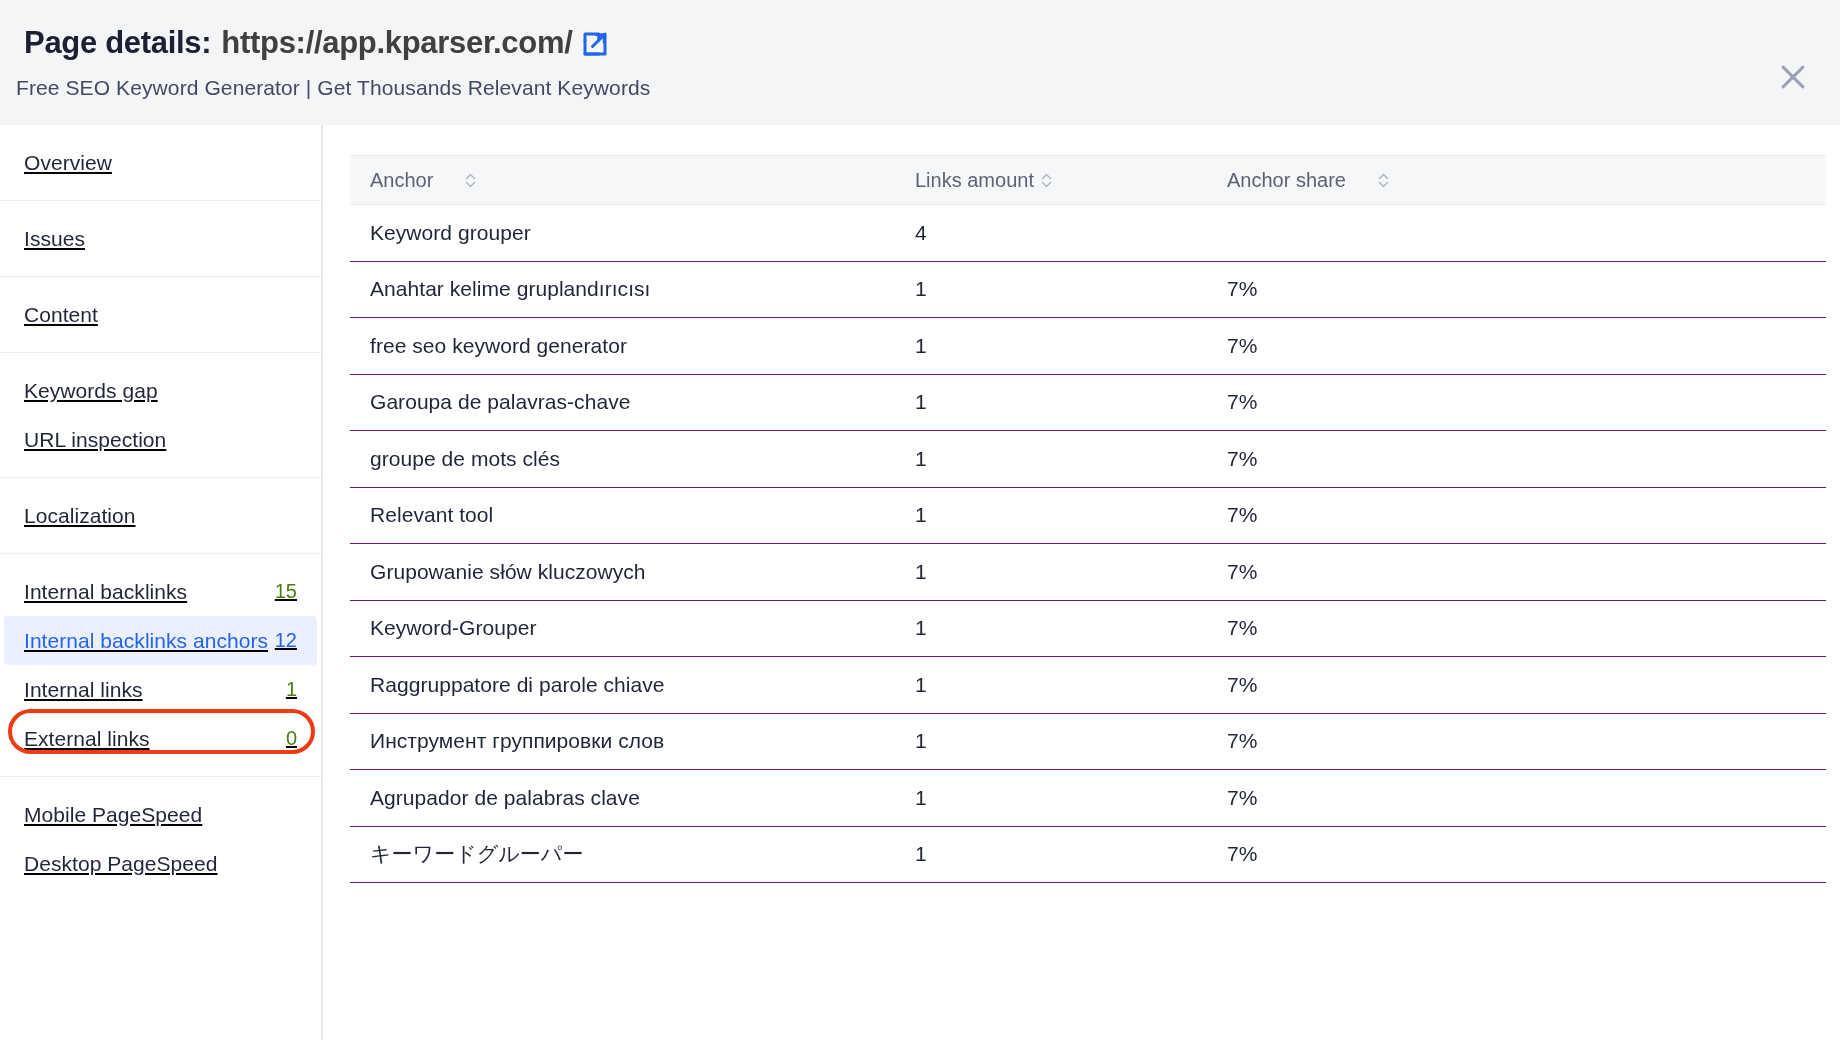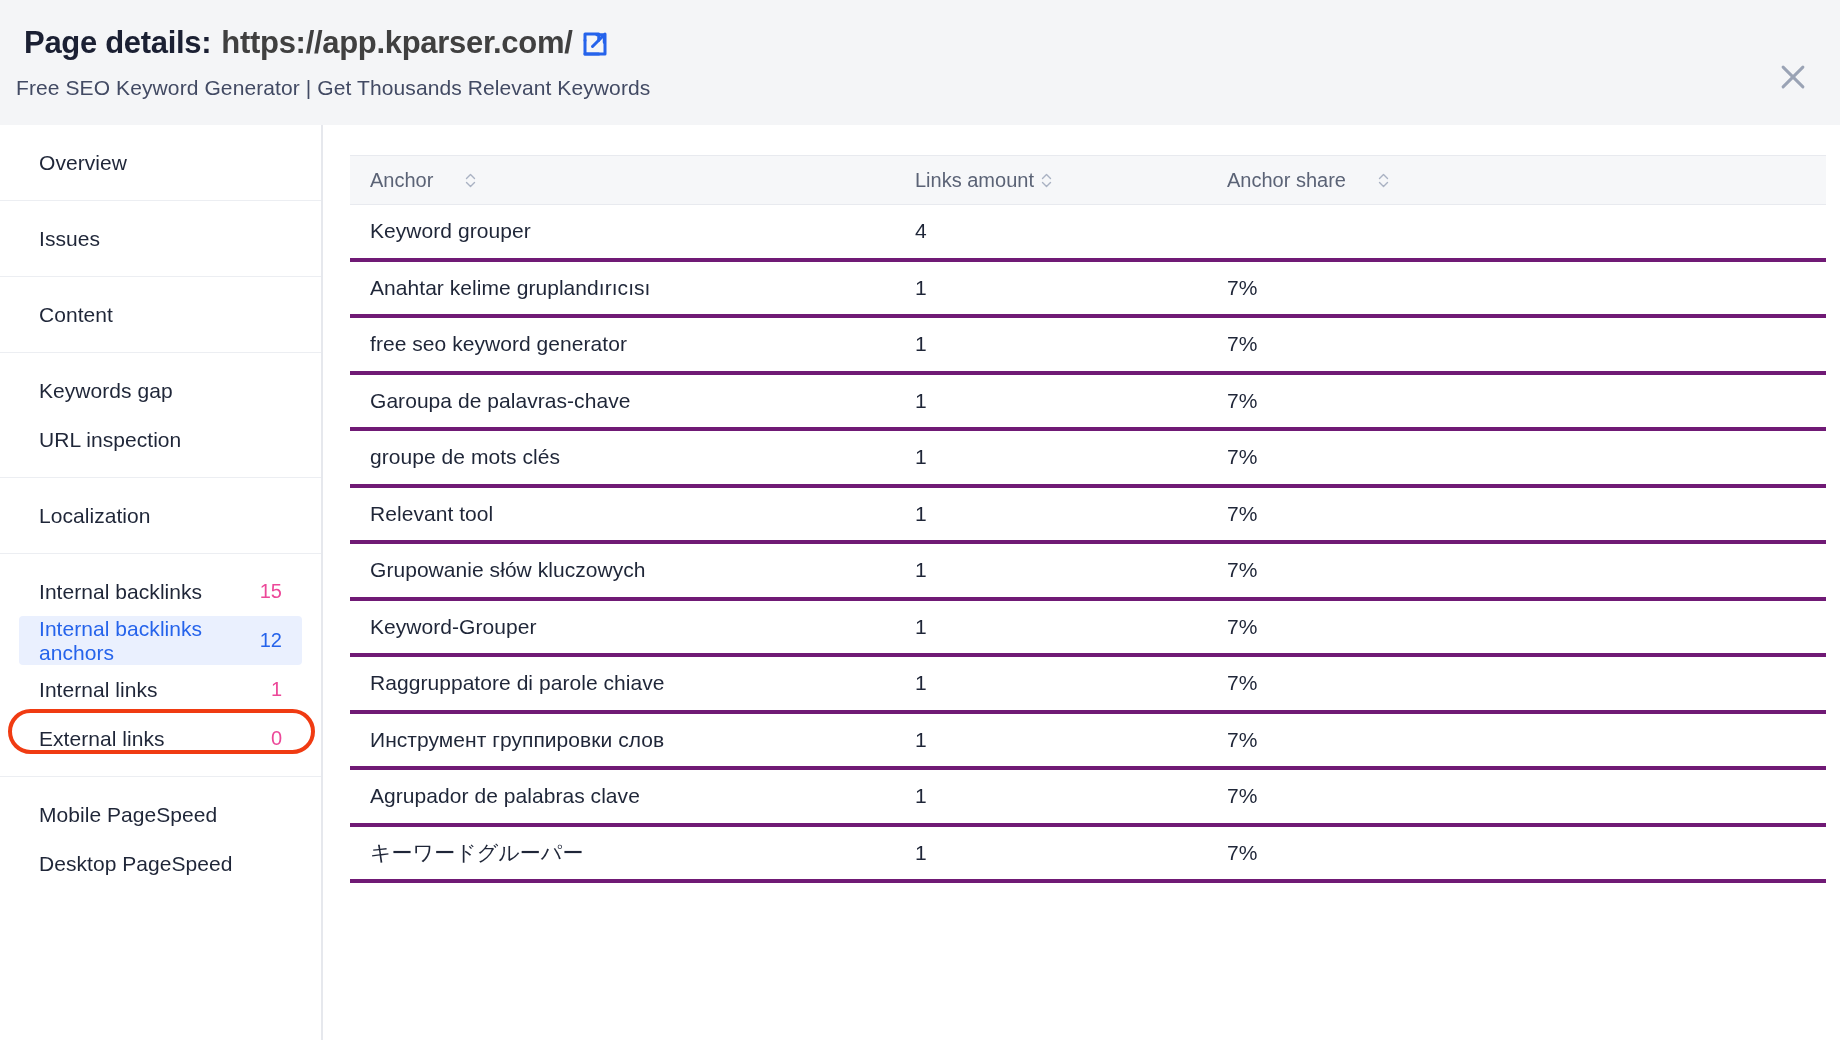--- a/index.html
+++ b/index.html
@@ -45,30 +45,30 @@
   }
 
   
   #sidebar {
     position: absolute; left: 0; top: 125px;
     width: 323px; height: 915px;
     background: #ffffff;
     border-right: 2px solid #e6e8ed;
     overflow: hidden;
   }
-  .nav-group { border-bottom: 1px solid #eceef2; padding: 13px 15px; }
+  .nav-group { border-bottom: 1px solid #eceef2; padding: 13px 0; text-decoration: underline; }
   .nav-group.no-border { border-bottom: none; }
   .nav-item {
     position: relative;
     display: flex; align-items: center; justify-content: space-between;
     height: 49px; padding: 0 24px;
     cursor: pointer;
   }
   .nav-label { font-size: 21px; color: #1f2638; letter-spacing: 0.05px; }
-  .nav-count { font-size: 20px; color: #ec4899; }
+  .nav-count { font-size: 20px; color: #4d7c0f; }
   .nav-item.active { background: #eaf0fe; border-radius: 4px; margin: 0 4px; padding: 0 20px; }
   .nav-item.active .nav-label { color: #2563eb; }
   .nav-item.active .nav-count { color: #2563eb; }
   #highlight-ring {
     position: absolute; left: 8px; top: 584px;
     width: 307px; height: 45px;
     border: 4px solid #f03b12; border-radius: 24px;
     pointer-events: none;
   }
 
@@ -87,21 +87,21 @@
   .th {
     font-size: 20px; color: #5b6376;
     display: flex; align-items: center; gap: 7px;
   }
   .col-anchor  { width: 565px; padding-left: 20px; gap: 32px; }
   .col-links   { width: 312px; }
   .col-share   { width: 560px; gap: 32px; }
   .sort-icon { display: inline-flex; flex-direction: column; }
   .tbl-row {
     display: flex; align-items: center;
-    height: 56.5px; border-bottom: 4px solid #701a75;
+    height: 56.5px; border-bottom: 1px solid #701a75;
   }
   .td { font-size: 21px; color: #1f2638; letter-spacing: 0.05px; }
 </style>
 </head>
 <body>
 
 <div id="page-header">
   <div id="title-row">
     <span id="title-prefix">Page details:</span>
     <a id="page-url" href="#">https://app.kparser.com/</a>

